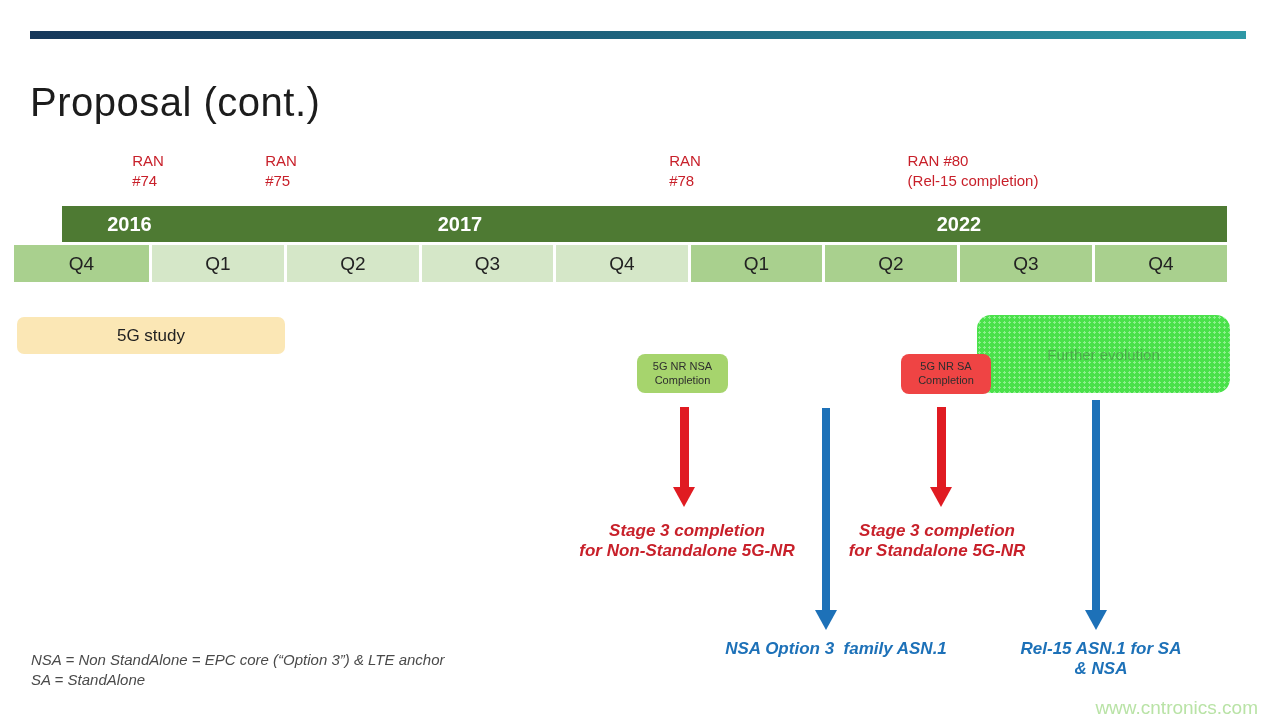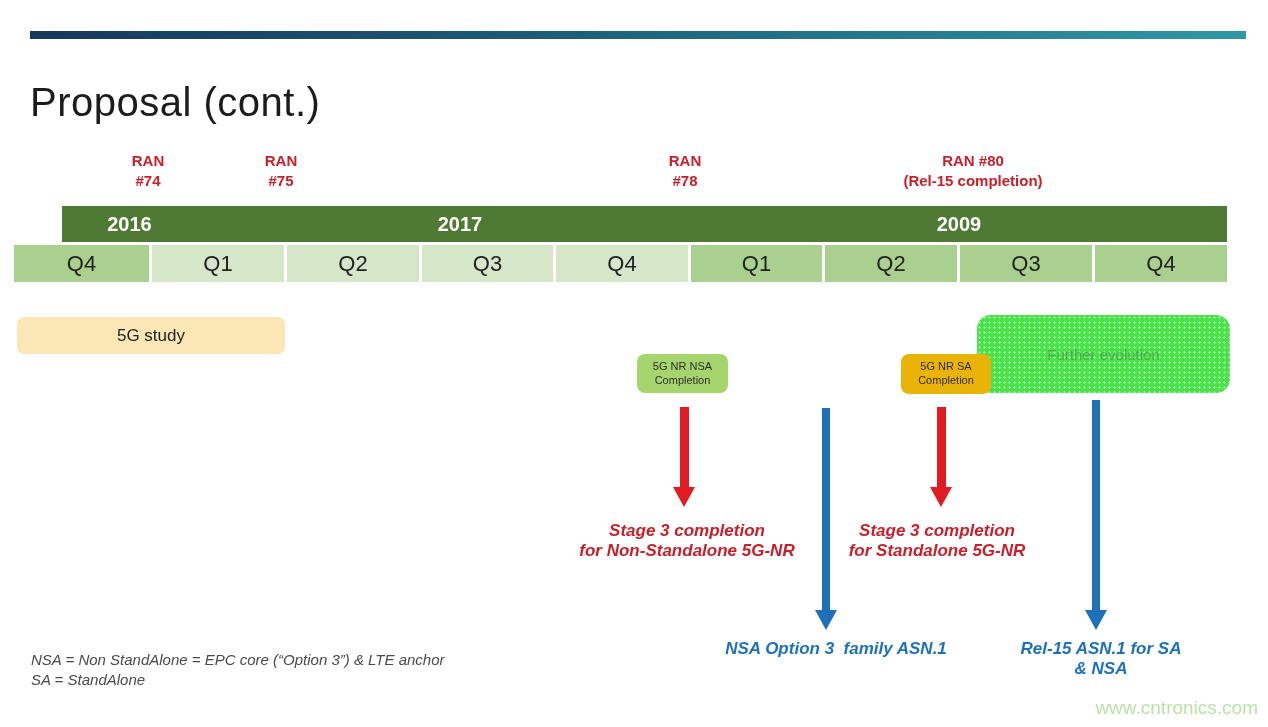--- a/index.html
+++ b/index.html
@@ -5,47 +5,47 @@
   html,body{margin:0;padding:0;background:#fff;font-family:"Liberation Sans",sans-serif;}
   .canvas{position:relative;width:1268px;height:727px;background:#ffffff;overflow:hidden;}
 
   .top-rule{position:absolute;left:30px;top:31px;width:1216px;height:8px;
     background:linear-gradient(90deg,#16375a 0%,#1d5f7a 45%,#2e98a6 100%);}
 
   .title{position:absolute;left:30px;top:80px;margin:0;font-size:40px;font-weight:400;
     color:#1c1c1c;letter-spacing:0.5px;}
 
   .milestone{position:absolute;top:151px;transform:translateX(-50%);
-    color:#c8202a;font-weight:700;font-size:15px;line-height:1.3;text-align:center;
+    color:#c8202a;font-weight:400;font-size:15px;line-height:1.3;text-align:left;
     white-space:pre-line;}
   .m74{left:148px;} .m75{left:281px;} .m78{left:685px;} .m80{left:973px;}
 
   .ycell{position:absolute;top:206px;height:36px;background:#4e7a33;color:#ffffff;
     font-weight:700;font-size:20px;display:flex;align-items:center;justify-content:center;}
-  .qcell{position:absolute;top:245px;height:37px;color:#222222;font-size:22px;
+  .qcell{position:absolute;top:245px;height:37px;color:#222222;font-size:19px;
     display:flex;align-items:center;justify-content:center;}
   .qmed{background:#a9d08e;} .qlight{background:#d5e7c8;}
 
   .bar-study{position:absolute;left:17px;top:317px;width:268px;height:37px;
     background:#fbe7b5;border-radius:7px;display:flex;align-items:center;justify-content:center;
     font-size:17px;color:#222222;}
   .bar-work{position:absolute;left:298px;top:316px;width:664px;height:76px;
     background:#1fdd1f;border-radius:14px;display:flex;align-items:center;
     padding-left:18px;box-sizing:border-box;font-size:17px;color:#173e17;}
   .bar-further{position:absolute;left:977px;top:315px;width:253px;height:78px;
     border-radius:14px;background-color:#4ae14a;
     background-image:radial-gradient(circle,#8ff08f 1px,transparent 1.3px);
     background-size:5px 5px;
     display:flex;align-items:center;justify-content:center;
     font-size:15px;color:rgba(70,130,70,0.55);}
   .mini-box{position:absolute;border-radius:8px;font-size:11px;line-height:1.25;
     color:#2e2e2e;display:flex;align-items:center;justify-content:center;text-align:center;
     white-space:pre-line;}
   .box-nsa{left:637px;top:354px;width:91px;height:39px;background:#a6d46d;}
-  .box-sa{left:901px;top:354px;width:90px;height:40px;background:#eab308;}
+  .box-sa{left:901px;top:354px;width:90px;height:40px;background:#ef4444;}
 
   .arrow{position:absolute;width:22px;display:flex;flex-direction:column;align-items:center;}
   .arrow .shaft{display:block;}
   .arrow .head{width:0;height:0;border-left:11px solid transparent;
     border-right:11px solid transparent;border-top:20px solid currentColor;}
   .arrow.red{color:#e01b22;} .arrow.red .shaft{width:9px;background:#e01b22;}
   .arrow.blue{color:#1d71b8;} .arrow.blue .shaft{width:8px;background:#1d71b8;}
   .ar1{left:673px;top:407px;} .ar1 .shaft{height:80px;}
   .ar2{left:930px;top:407px;} .ar2 .shaft{height:80px;}
   .ab1{left:815px;top:408px;} .ab1 .shaft{height:202px;}
@@ -75,21 +75,21 @@
 #74</div>
   <div class="milestone m75">RAN
 #75</div>
   <div class="milestone m78">RAN
 #78</div>
   <div class="milestone m80">RAN #80
 (Rel-15 completion)</div>
 
   <div class="ycell" style="left:14px;width:135px;margin-left:48px;">2016</div>
   <div class="ycell" style="left:152px;width:536px;margin-left:40px;">2017</div>
-  <div class="ycell" style="left:691px;width:536px;">2009</div>
+  <div class="ycell" style="left:691px;width:536px;">2022</div>
 
   <div class="qcell qmed" style="left:14px;width:135px;">Q4</div>
   <div class="qcell qlight" style="left:152px;width:132px;">Q1</div>
   <div class="qcell qlight" style="left:287px;width:132px;">Q2</div>
   <div class="qcell qlight" style="left:422px;width:131px;">Q3</div>
   <div class="qcell qlight" style="left:556px;width:132px;">Q4</div>
   <div class="qcell qmed" style="left:691px;width:131px;">Q1</div>
   <div class="qcell qmed" style="left:825px;width:132px;">Q2</div>
   <div class="qcell qmed" style="left:960px;width:132px;">Q3</div>
   <div class="qcell qmed" style="left:1095px;width:132px;">Q4</div>

